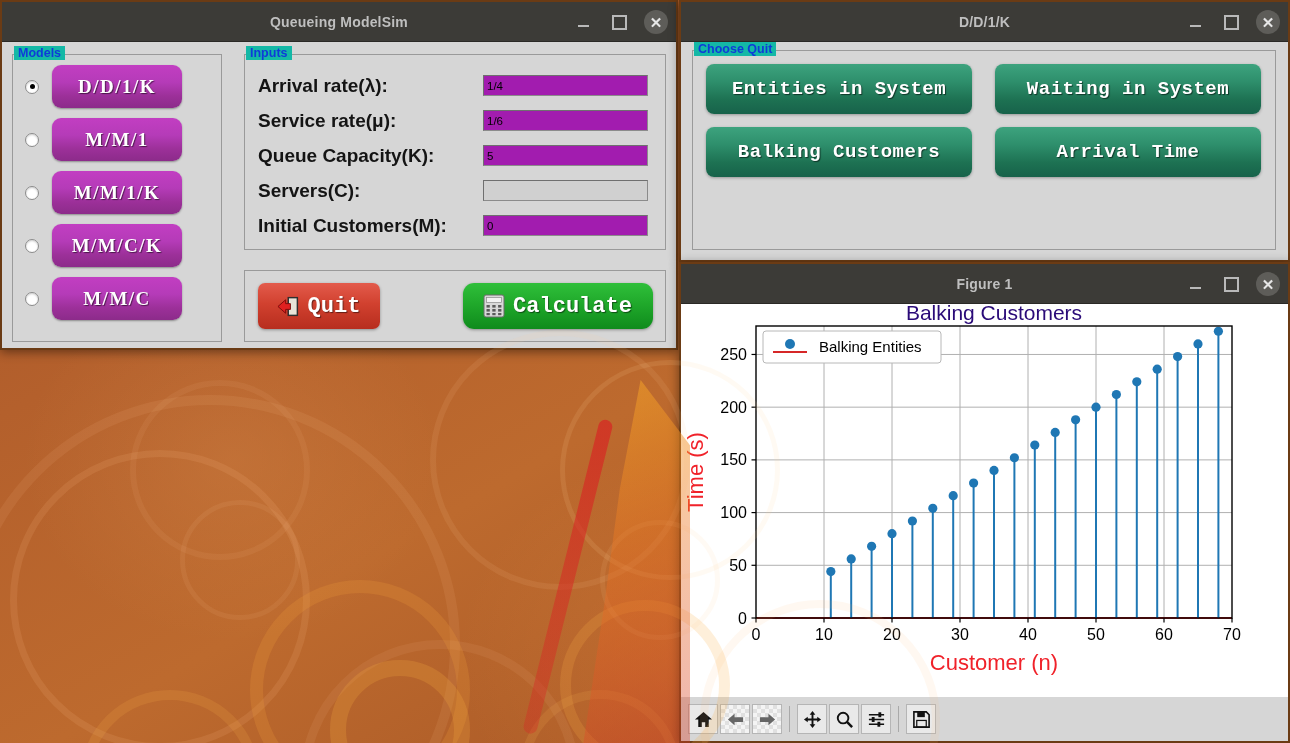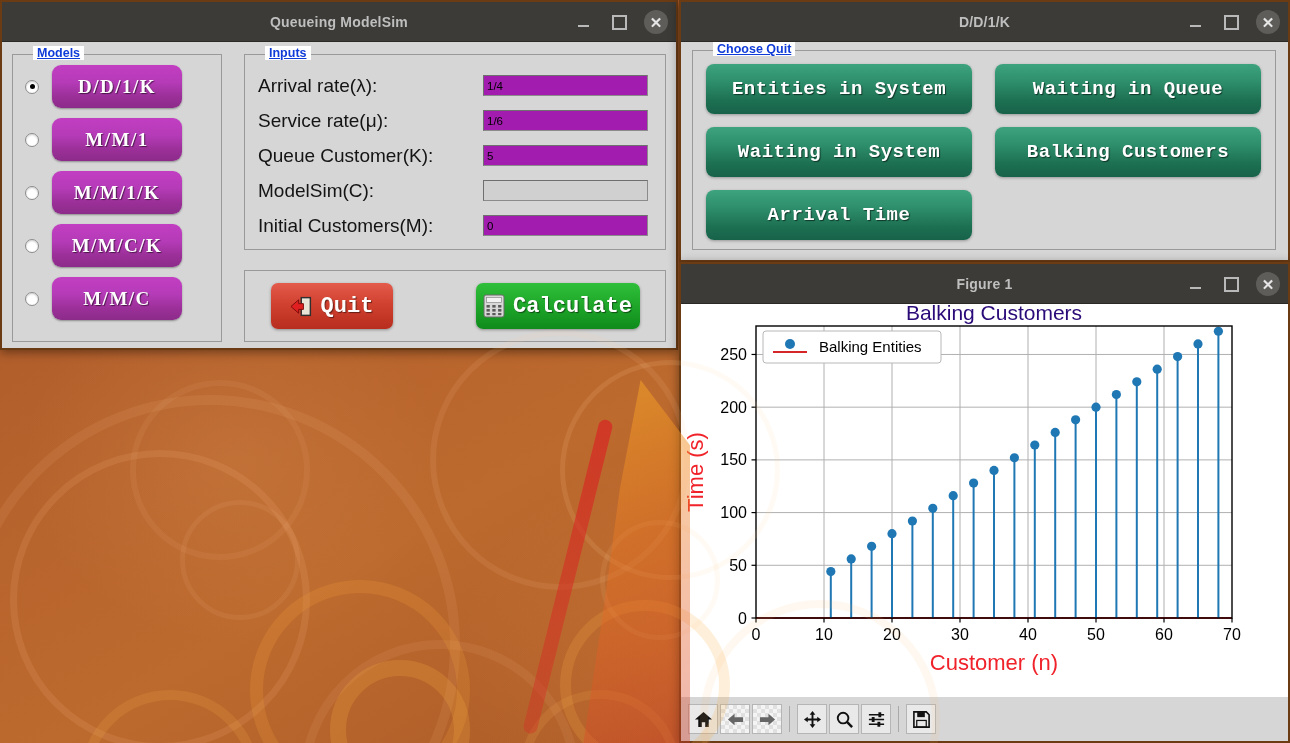--- a/index.html
+++ b/index.html
@@ -29,51 +29,51 @@
            align-items: center; gap: 14px; }
   .wbtn { width: 22px; height: 22px; display: flex; align-items: center; justify-content: center;
           color: #b9b9b9; font-size: 14px; line-height: 1; }
   .wbtn.min::after { content: ""; display: block; width: 11px; height: 2px; background: #b9b9b9; margin-top: 8px; }
   .wbtn.max::after { content: ""; display: block; width: 11px; height: 11px; border: 2px solid #b9b9b9; }
   .wbtn.close { background: #5e5d59; border-radius: 50%; width: 24px; height: 24px;
                 color: #e6e6e6; font-size: 15px; font-weight: bold; }
 
   
   .group { position: absolute; border: 1px solid #9a9a9a; }
-  .group > .glabel { position: absolute; top: -9px; left: 20px; background: #ffffff;
-                     padding: 0 4px; color: #0f3bd8; font-size: 12.5px; font-weight: bold; text-decoration: underline; }
+  .group > .glabel { position: absolute; top: -9px; left: 1px; background: #14b8a6;
+                     padding: 0 4px; color: #0f3bd8; font-size: 12.5px; font-weight: bold; }
 
   
   .modelrow { display: flex; align-items: center; gap: 13px; }
   .radio { width: 14px; height: 14px; border-radius: 50%; background: #fff;
            border: 1px solid #8b8b8b; display: flex; align-items: center; justify-content: center;
            flex: 0 0 auto; box-shadow: inset 0 1px 2px rgba(0,0,0,.2); }
   .radio.on::after { content: ""; width: 5px; height: 5px; border-radius: 50%; background: #000; }
   .mbtn { width: 130px; height: 43px; border-radius: 9px; border: 0;
           background: linear-gradient(180deg, #c23ec2 0%, #b53bb8 40%, #9c3099 72%, #8c2b8a 100%);
           color: #fff; font-family: "Liberation Serif", serif; font-size: 19px; font-weight: bold;
           letter-spacing: 1.5px; text-shadow: 1px 1px 1px rgba(0,0,0,.55);
           display: flex; align-items: center; justify-content: center;
           box-shadow: 0 1px 2px rgba(0,0,0,.35); }
 
   
   .inputrow { display: flex; align-items: center; height: 33px; }
-  .ilabel { width: 225px; font-size: 19px; color: #141414; font-weight: normal; }
+  .ilabel { width: 225px; font-size: 19px; color: #141414; font-weight: bold; }
   .ifield { width: 165px; height: 21px; background: #a21caf; border: 1px solid #8b8b8b;
             border-top-color: #6f6f6f; border-left-color: #6f6f6f;
             font-size: 11.5px; padding: 0 3px; display: flex; align-items: center; color: #000; }
   .ifield.disabled { background: #d0d0d0; }
 
   
   .abtn { height: 46px; border-radius: 7px; display: flex; align-items: center;
           justify-content: center; gap: 8px; color: #fff;
           font-family: "Liberation Mono", monospace; font-size: 22px; font-weight: bold;
           text-shadow: 1px 1px 1px rgba(0,0,0,.5); box-shadow: 0 1px 3px rgba(0,0,0,.35); }
   .abtn.quit { width: 122px; background: linear-gradient(180deg,#e35b4c 0%,#d1412f 45%,#b72d1e 100%); }
-  .abtn.calc { width: 164px; background: linear-gradient(180deg,#2fbf3a 0%,#20a92b 45%,#0f8b1c 100%); }
+  .abtn.calc { width: 190px; background: linear-gradient(180deg,#2fbf3a 0%,#20a92b 45%,#0f8b1c 100%); border-radius: 11px; }
 
   
   .pbtn { width: 266px; height: 50px; border-radius: 8px; display: flex; align-items: center;
           justify-content: center; color: #fff;
           background: linear-gradient(180deg, #3da37e 0%, #2e8f6c 35%, #1d7152 72%, #17624a 100%);
           font-family: "Liberation Mono", monospace; font-size: 19px; font-weight: bold;
           letter-spacing: .5px; text-shadow: 1px 1px 1px rgba(0,0,0,.55);
           box-shadow: 0 1px 3px rgba(0,0,0,.3); }
 
   
@@ -132,25 +132,25 @@
       <div style="padding:14px 0 0 13px; display:flex; flex-direction:column; gap:2px;">
         <div class="inputrow">
           <div class="ilabel">Arrival rate(λ):</div>
           <div class="ifield">1/4</div>
         </div>
         <div class="inputrow">
           <div class="ilabel">Service rate(μ):</div>
           <div class="ifield">1/6</div>
         </div>
         <div class="inputrow">
-          <div class="ilabel">Queue Customer(K):</div>
+          <div class="ilabel">Queue Capacity(K):</div>
           <div class="ifield">5</div>
         </div>
         <div class="inputrow">
-          <div class="ilabel">ModelSim(C):</div>
+          <div class="ilabel">Servers(C):</div>
           <div class="ifield disabled"></div>
         </div>
         <div class="inputrow">
           <div class="ilabel">Initial Customers(M):</div>
           <div class="ifield">0</div>
         </div>
       </div>
     </div>
 
     <div class="group" style="left:242px; top:268px; width:422px; height:72px;">
@@ -192,21 +192,20 @@
         <div class="wbtn min"></div>
         <div class="wbtn max"></div>
         <div class="wbtn close">✕</div>
       </div>
     </div>
     <div class="group" style="left:11px; top:48px; width:584px; height:200px;">
       <span class="glabel">Choose Quit</span>
       <div style="display:grid; grid-template-columns:repeat(2,266px); gap:13px 23px;
                   padding:13px 0 0 13px;">
         <div class="pbtn">Entities in System</div>
-        <div class="pbtn">Waiting in Queue</div>
         <div class="pbtn">Waiting in System</div>
         <div class="pbtn">Balking Customers</div>
         <div class="pbtn">Arrival Time</div>
       </div>
     </div>
   </div>
 
   <div class="window" style="left:679px; top:262px; width:611px; height:481px;">
     <div class="titlebar">
       <span class="title">Figure 1</span>

